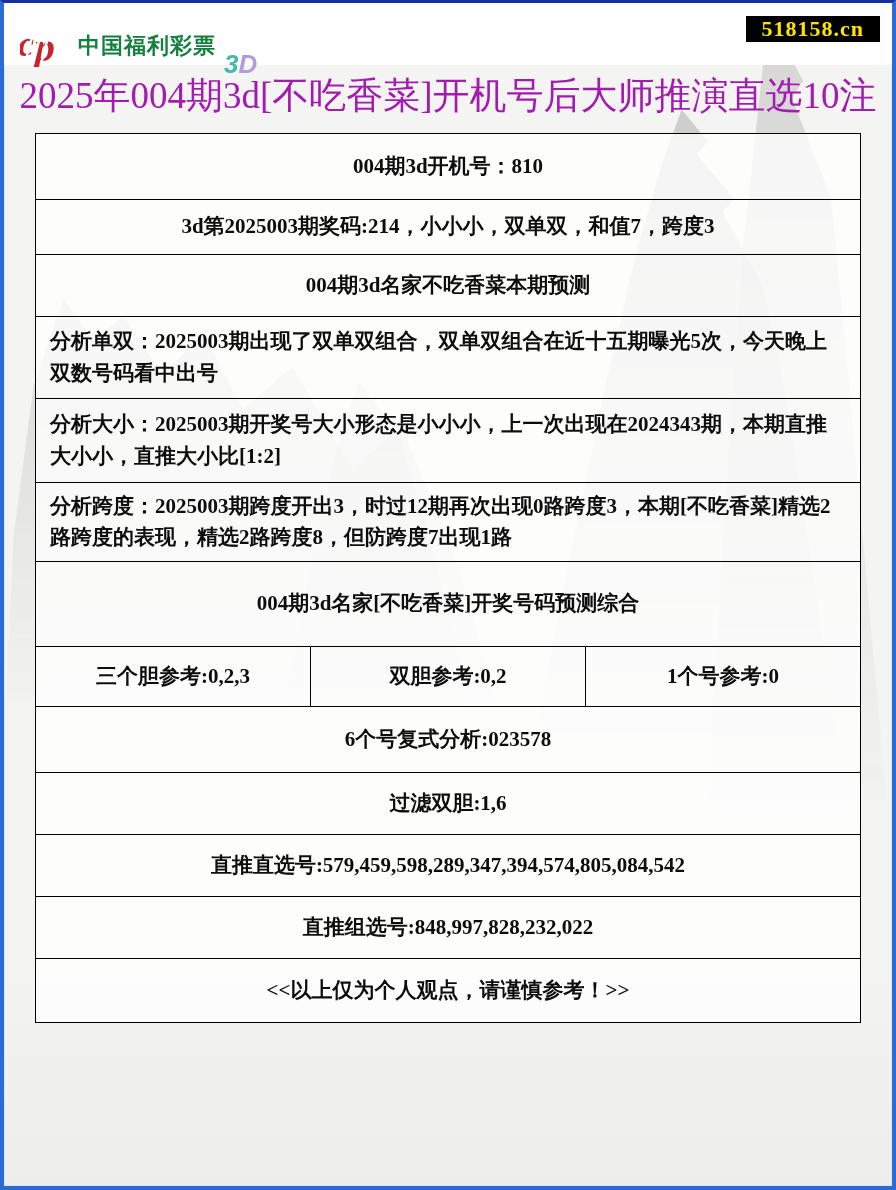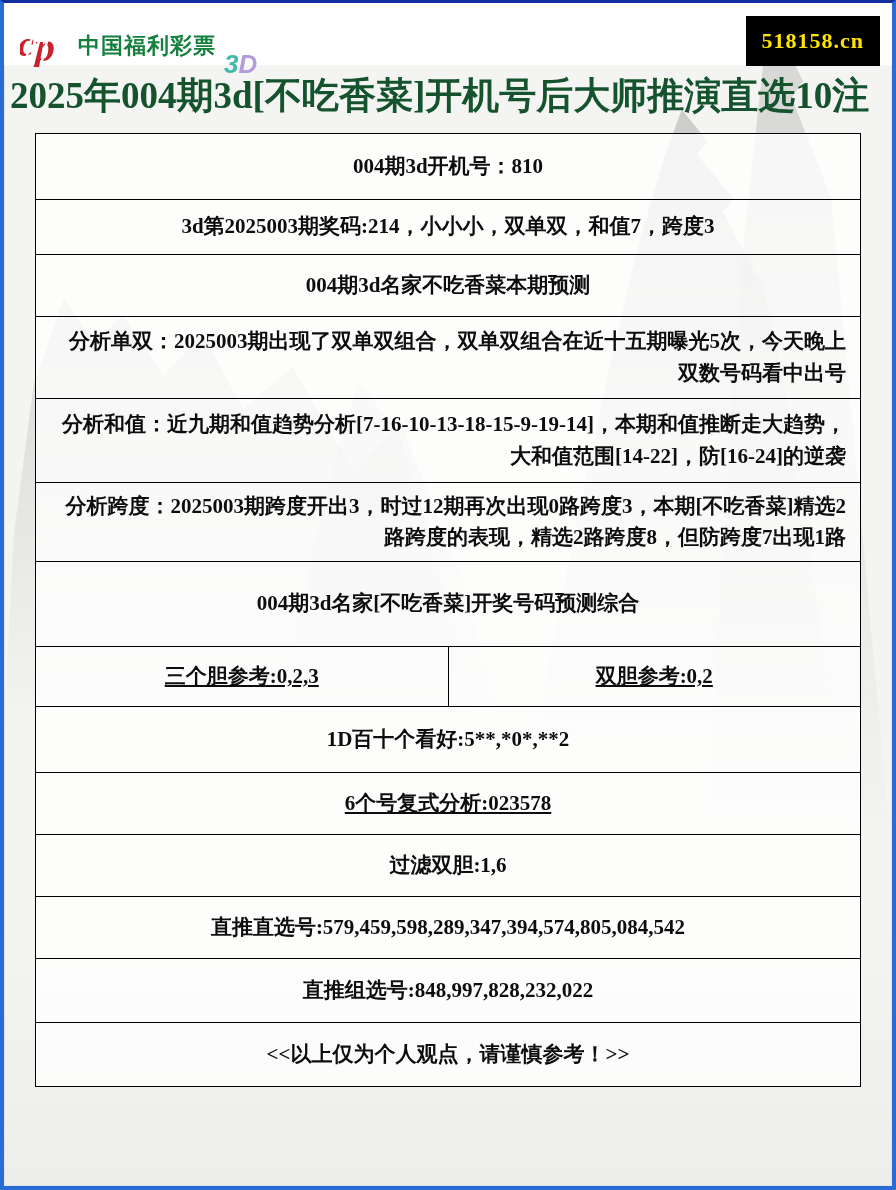--- a/index.html
+++ b/index.html
@@ -29,35 +29,35 @@
   .m5{left:0; bottom:0; width:100%; height:22%; opacity:.25;
       background:linear-gradient(0deg,#d9d9d7 0%,rgba(244,244,242,0) 100%);}
   
   .header{position:relative; height:62px; background:#ffffff; z-index:2;}
   .logo{position:absolute; left:16px; top:9px; display:flex; align-items:center; gap:8px;}
   .brand{font-family:"Liberation Sans","DejaVu Sans",sans-serif; font-weight:bold;
          font-size:22px; color:#15803d; letter-spacing:1px;}
   .brand3d{font-family:"Liberation Sans","DejaVu Sans",sans-serif; font-weight:bold;
            font-style:italic; font-size:26px; letter-spacing:0;margin-top:37px;}
   .badge{position:absolute; right:12px; top:13px; background:#000; color:#ffe400;
-         font-weight:bold; font-size:22px; padding:12px 16px; letter-spacing:1px;}
+         font-weight:bold; font-size:22px; padding:0 16px; letter-spacing:1px;}
   
-  .title{position:relative; z-index:2; color:#14532d;
-         font-size:37px; font-weight:700; padding:6px 6px 12px; letter-spacing:0px;
+  .title{position:relative; z-index:2; text-align:center; color:#a21caf;
+         font-size:37px; font-weight:400; padding:6px 6px 12px; letter-spacing:0px;
          white-space:nowrap;}
   
   .board{position:relative; z-index:2; width:824px; margin:0 auto;
          border:1px solid #000;}
   .row{box-sizing:border-box; background:rgba(255,255,255,0.78);
        display:flex; align-items:center; justify-content:center; text-align:left;
        font-size:21px; font-weight:bold; color:#0d0d0d; line-height:1.5;
        padding:4px 14px;}
   .row + .row{border-top:1px solid #000;}
-  .row.left{justify-content:flex-start; text-align:right;}
-  .row.cells{padding:0;text-decoration:underline;}
+  .row.left{justify-content:flex-start; text-align:left;}
+  .row.cells{padding:0;}
   .row.cells .cell{flex:1 1 0; align-self:stretch; display:flex; align-items:center;
        justify-content:center; border-left:1px solid #000;}
   .row.cells .cell:first-child{border-left:none;}
   .row:nth-child(1){min-height:65px}
   .row:nth-child(2){min-height:55px}
   .row:nth-child(3){min-height:62px}
   .row:nth-child(4){min-height:82px}
   .row:nth-child(5){min-height:84px}
   .row:nth-child(6){min-height:79px}
   .row:nth-child(7){min-height:85px}
@@ -104,28 +104,28 @@
     <div class="badge">518158.cn</div>
   </div>
 
   <div class="title">2025年004期3d[不吃香菜]开机号后大师推演直选10注</div>
 
   <div class="board">
     <div class="row">004期3d开机号：810</div>
     <div class="row">3d第2025003期奖码:214，小小小，双单双，和值7，跨度3</div>
     <div class="row">004期3d名家不吃香菜本期预测</div>
     <div class="row left">分析单双：2025003期出现了双单双组合，双单双组合在近十五期曝光5次，今天晚上双数号码看中出号</div>
-    <div class="row left">分析和值：近九期和值趋势分析[7-16-10-13-18-15-9-19-14]，本期和值推断走大趋势，大和值范围[14-22]，防[16-24]的逆袭</div>
+    <div class="row left">分析大小：2025003期开奖号大小形态是小小小，上一次出现在2024343期，本期直推大小小，直推大小比[1:2]</div>
     <div class="row left">分析跨度：2025003期跨度开出3，时过12期再次出现0路跨度3，本期[不吃香菜]精选2路跨度的表现，精选2路跨度8，但防跨度7出现1路</div>
     <div class="row">004期3d名家[不吃香菜]开奖号码预测综合</div>
     <div class="row cells">
       <div class="cell">三个胆参考:0,2,3</div>
       <div class="cell">双胆参考:0,2</div>
+      <div class="cell">1个号参考:0</div>
     </div>
-    <div class="row">1D百十个看好:5**,*0*,**2</div>
     <div class="row cells">
       <div class="cell">6个号复式分析:023578</div>
     </div>
     <div class="row">过滤双胆:1,6</div>
     <div class="row">直推直选号:579,459,598,289,347,394,574,805,084,542</div>
     <div class="row">直推组选号:848,997,828,232,022</div>
     <div class="row">&lt;&lt;以上仅为个人观点，请谨慎参考！&gt;&gt;</div>
   </div>
 
 </div>

